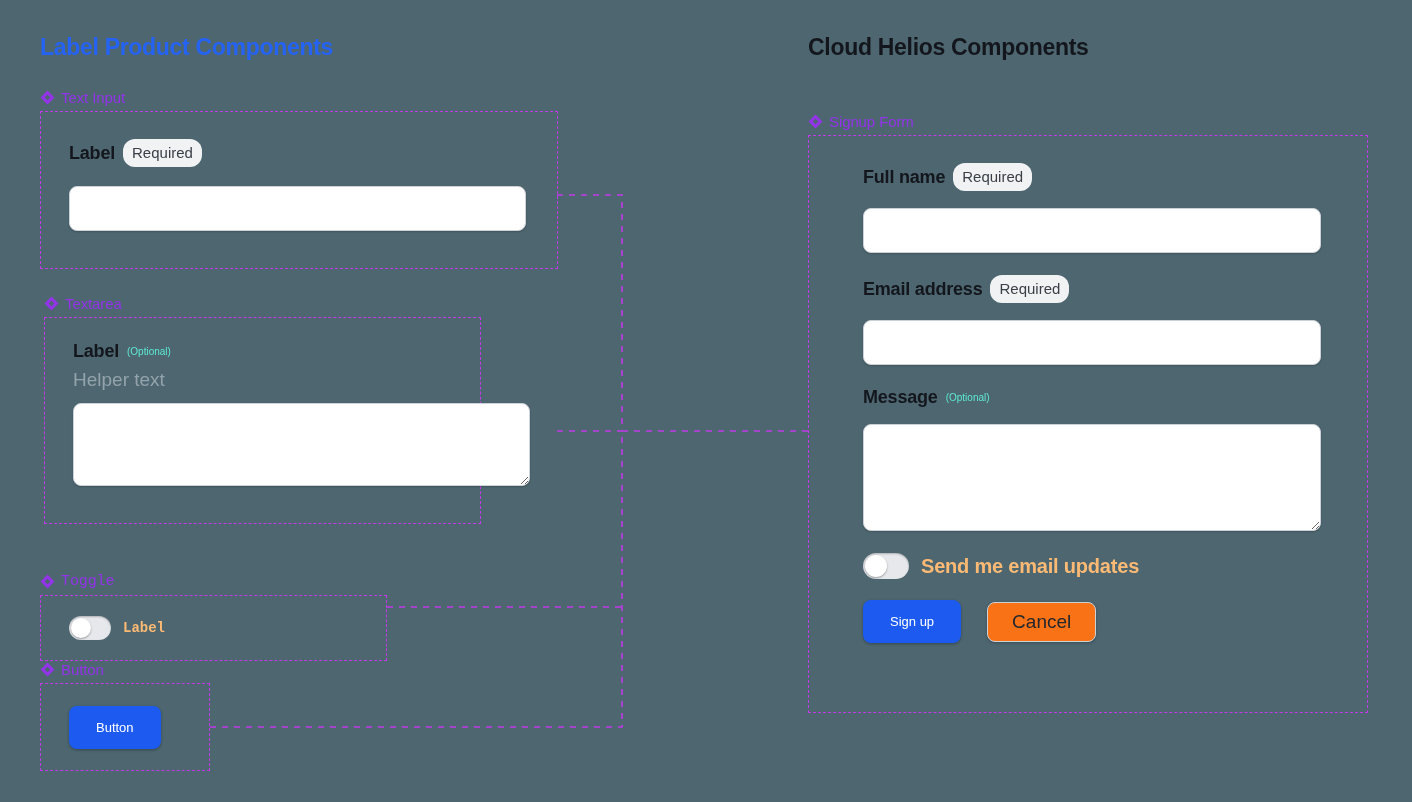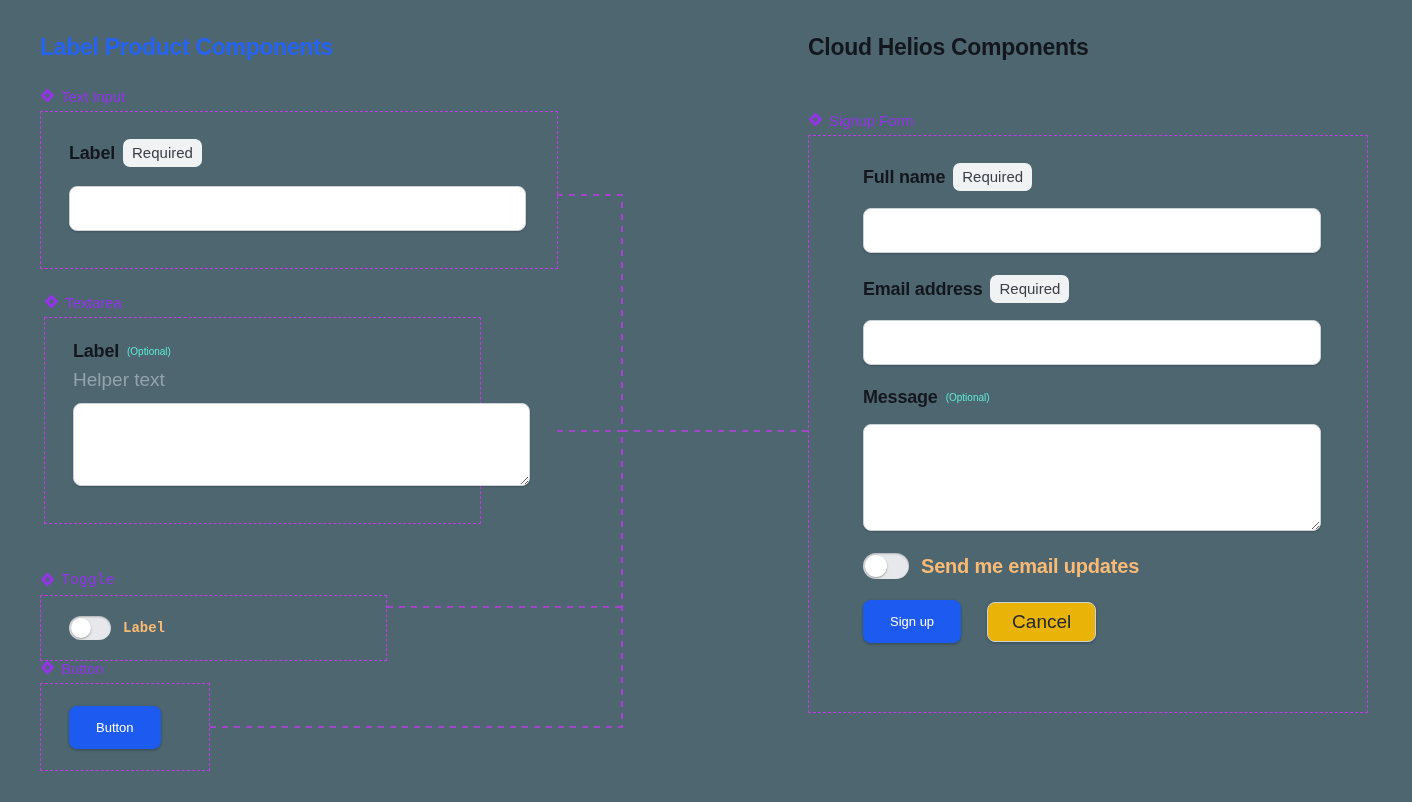--- a/index.html
+++ b/index.html
@@ -38,21 +38,21 @@
     top: 34px;
     white-space: nowrap;
   }
   #left-column .column-title  { color: #2563f5; }
   #right-column .column-title { color: #13161c; }
 
   
   .section { position: absolute; }
   .section-tag {
     display: flex;
-    align-items: flex-start;
+    align-items: center;
     gap: 6px;
     height: 18px;
     margin-bottom: 5px;
   }
   .section-tag .tag-label {
     color: #9333ea;
     font-size: 15px;
     font-weight: normal;
     letter-spacing: -0.1px;
     white-space: nowrap;
@@ -76,21 +76,21 @@
     font-weight: bold;
     color: #13161c;
     letter-spacing: -0.2px;
   }
   .badge {
     background: #f1f2f4;
     color: #3b4048;
     font-size: 15px;
     line-height: 1;
     padding: 6px 9px 7px;
-    border-radius: 7px;
+    border-radius: 12px;
     font-weight: normal;
   }
   .optional {
     font-size: 10px;
     color: #5eead4;
     font-weight: normal;
   }
   .helper-text {
     font-size: 19px;
     color: #93a3ab;
@@ -157,21 +157,21 @@
     border: 1px solid transparent;
   }
   .btn-primary {
     background: #1d5bf0;
     color: #ffffff;
     font-size: 13px;
     padding: 13px 26px;
     box-shadow: 0 1px 3px rgba(0,0,0,0.3);
   }
   .btn-secondary {
-    background: #eab308;
+    background: #f97316;
     color: #23272e;
     font-size: 19px;
     padding: 8px 24px;
     border: 1px solid #cdd2d8;
     box-shadow: 0 1px 3px rgba(0,0,0,0.25);
   }
   .button-row { display: flex; align-items: center; gap: 26px; }
 </style>
 </head>
 <body>

